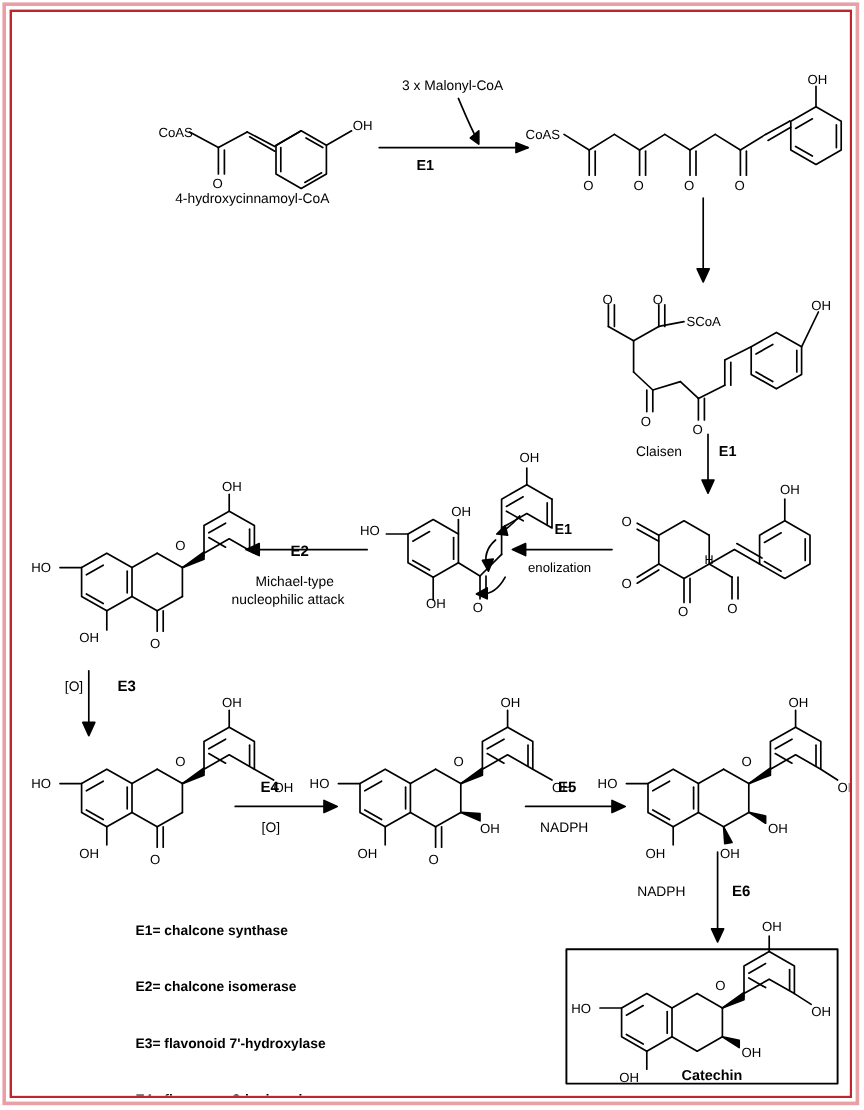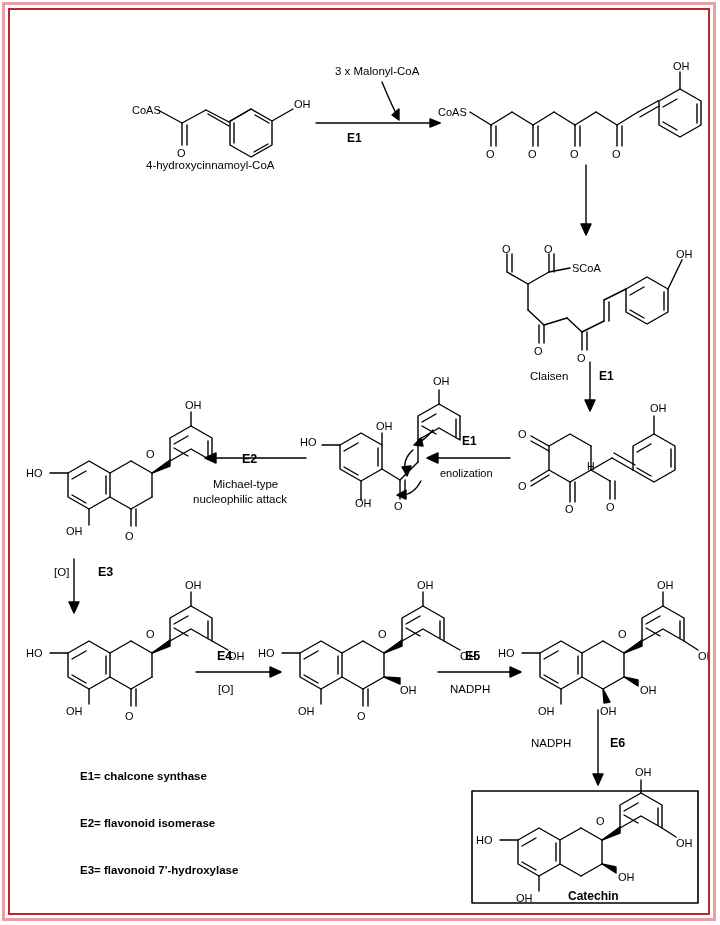--- a/index.html
+++ b/index.html
@@ -53,21 +53,21 @@
   .legend {
     position: absolute;
     left: 70px;
     top: 728px;
     font-size: 11.5px;
     font-weight: bold;
     line-height: 15.6px;
     color: #000;
     white-space: pre;
   }
-  .legend div { white-space: nowrap; }
+  .legend div { white-space: nowrap; margin-left: 33px; }
   .txt {
     font-family: "Liberation Sans", sans-serif;
     fill: #000;
   }
 </style>
 </head>
 <body>
 
 <div id="page">
   <div class="frame-outer"></div>
@@ -484,21 +484,21 @@
         <text x="608" y="871">OH</text>
         <text x="586" y="815">O</text>
         <text x="625" y="766">OH</text>
         <text x="666" y="837">OH</text>
         <text x="558" y="890" font-size="12" font-weight="bold">Catechin</text>
       </g>
     </svg>
 
     <div class="legend">
       <div>E1= chalcone synthase</div>
-      <div>E2= flavonoid isomerase</div>
+      <div>E2= chalcone isomerase</div>
       <div>E3= flavonoid 7'-hydroxylase</div>
       <div>E4= flavanone 3-hydroxylase</div>
       
       
     </div>
 
   </div>
 </div>
 
 </body></html>

